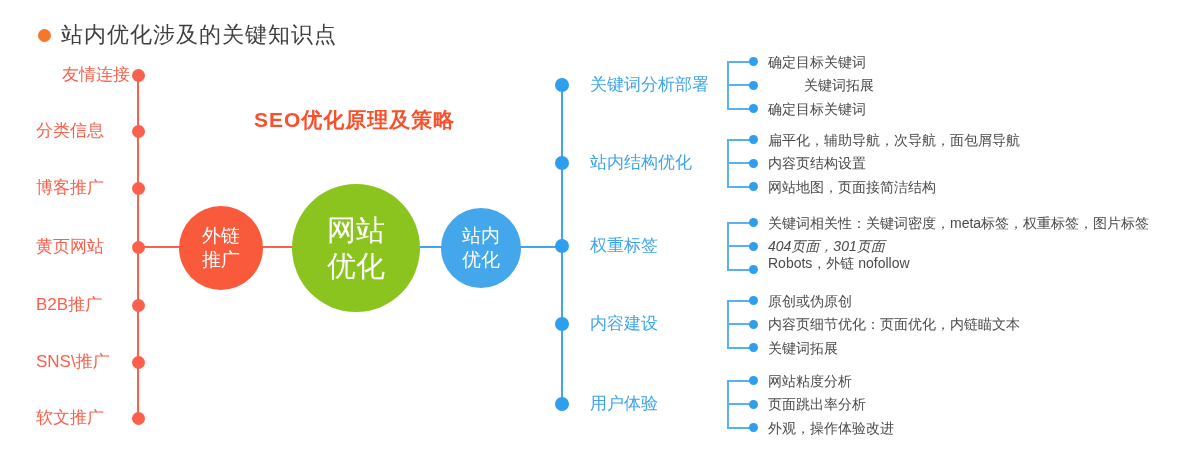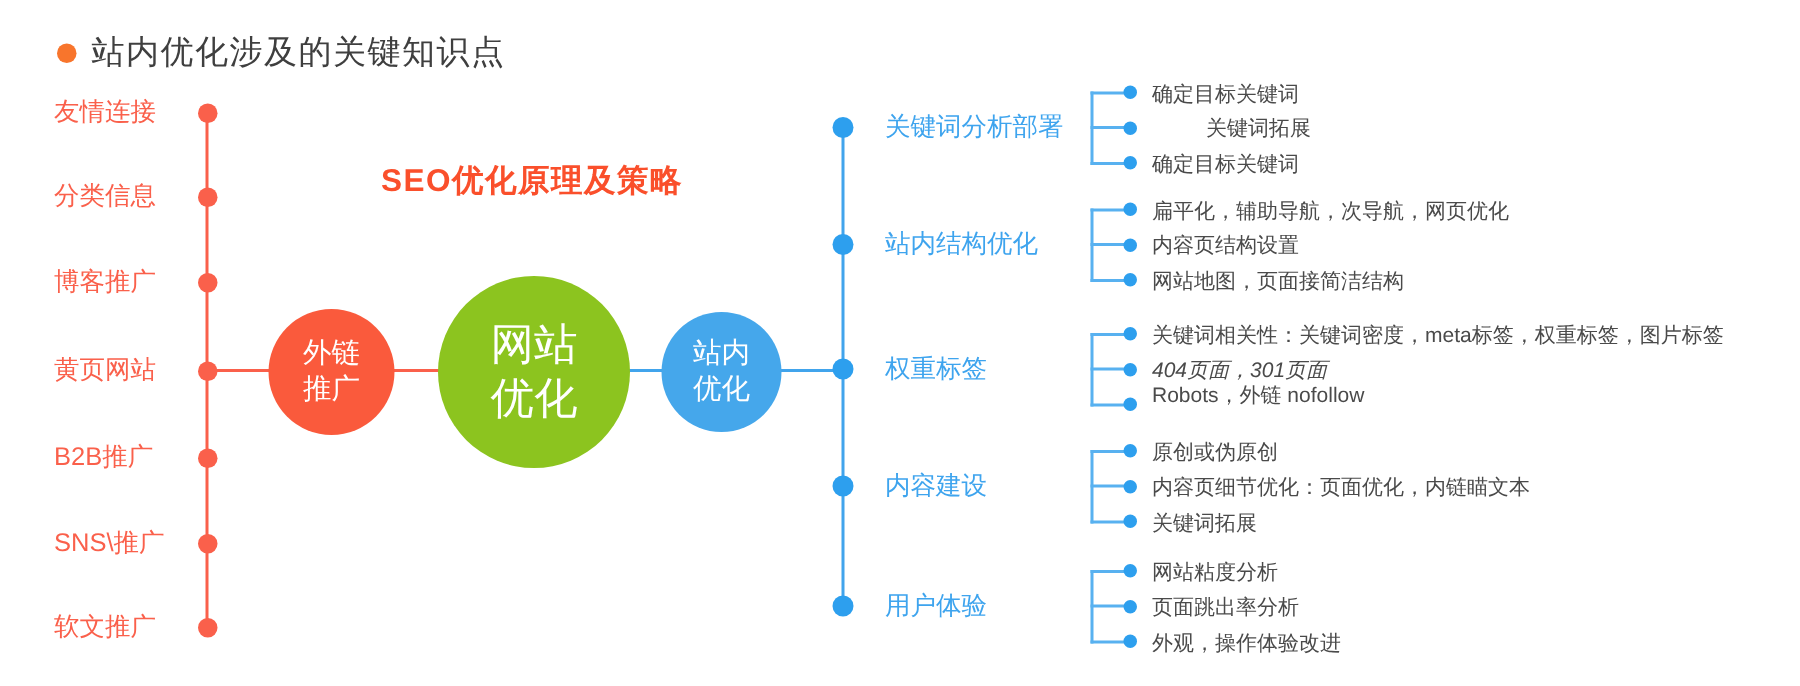--- a/index.html
+++ b/index.html
@@ -61,21 +61,21 @@
   </div>
   <div class="circle c-green">
     <span>网站</span>
     <span>优化</span>
   </div>
   <div class="circle c-blue">
     <span>站内</span>
     <span>优化</span>
   </div>
 
-<div class="left-label" style="top: 64px;">友情连接</div>
+<div class="left-label" style="top: 64px; margin-left: 26px;">友情连接</div>
     <div class="dot red-dot" style="left: 131.5px; top: 68.5px;"></div>
     <div class="left-label" style="top: 120px;">分类信息</div>
     <div class="dot red-dot" style="left: 131.5px; top: 124.5px;"></div>
     <div class="left-label" style="top: 177px;">博客推广</div>
     <div class="dot red-dot" style="left: 131.5px; top: 181.5px;"></div>
     <div class="left-label" style="top: 236px;">黄页网站</div>
     <div class="dot red-dot" style="left: 131.5px; top: 240.5px;"></div>
     <div class="left-label" style="top: 294px;">B2B推广</div>
     <div class="dot red-dot" style="left: 131.5px; top: 298.5px;"></div>
     <div class="left-label" style="top: 351px;">SNS\推广</div>
@@ -92,21 +92,21 @@
     <div class="dot blue-dot-sm" style="left: 748.5px; top: 80.5px;"></div>
     <div class="sub-label" style="top: 76px; margin-left: 36px;">关键词拓展</div>
     <div class="bracket-h" style="left: 727px; top: 107.5px;"></div>
     <div class="dot blue-dot-sm" style="left: 748.5px; top: 104px;"></div>
     <div class="sub-label" style="top: 99.5px;">确定目标关键词</div>
     <div class="dot blue-dot-lg" style="left: 555px; top: 156px;"></div>
     <div class="cat-label" style="top: 152px;">站内结构优化</div>
     <div class="bracket-v" style="left: 727px; top: 138.5px; height: 49px;"></div>
     <div class="bracket-h" style="left: 727px; top: 138.5px;"></div>
     <div class="dot blue-dot-sm" style="left: 748.5px; top: 135px;"></div>
-    <div class="sub-label" style="top: 130.5px;">扁平化，辅助导航，次导航，网页优化</div>
+    <div class="sub-label" style="top: 130.5px;">扁平化，辅助导航，次导航，面包屑导航</div>
     <div class="bracket-h" style="left: 727px; top: 162px;"></div>
     <div class="dot blue-dot-sm" style="left: 748.5px; top: 158.5px;"></div>
     <div class="sub-label" style="top: 154px;">内容页结构设置</div>
     <div class="bracket-h" style="left: 727px; top: 185.5px;"></div>
     <div class="dot blue-dot-sm" style="left: 748.5px; top: 182px;"></div>
     <div class="sub-label" style="top: 177.5px;">网站地图，页面接简洁结构</div>
     <div class="dot blue-dot-lg" style="left: 555px; top: 239px;"></div>
     <div class="cat-label" style="top: 235px;">权重标签</div>
     <div class="bracket-v" style="left: 727px; top: 221.5px; height: 49px;"></div>
     <div class="bracket-h" style="left: 727px; top: 221.5px;"></div>

